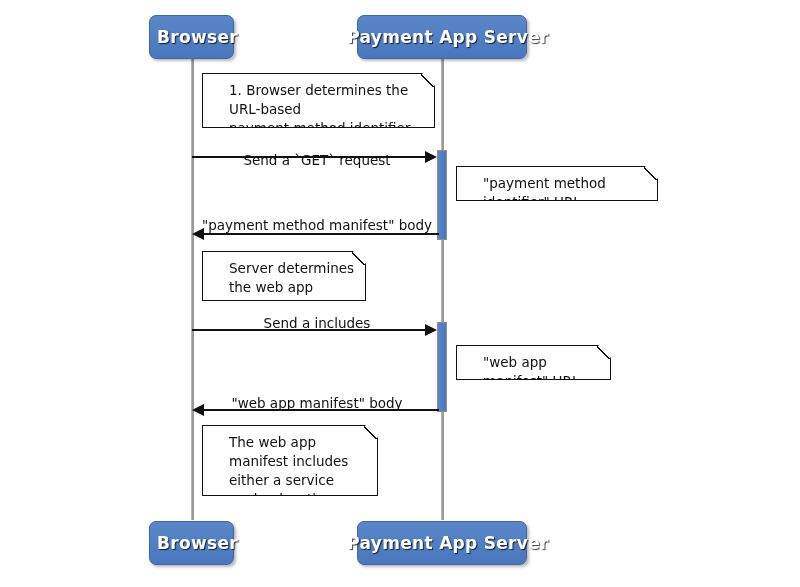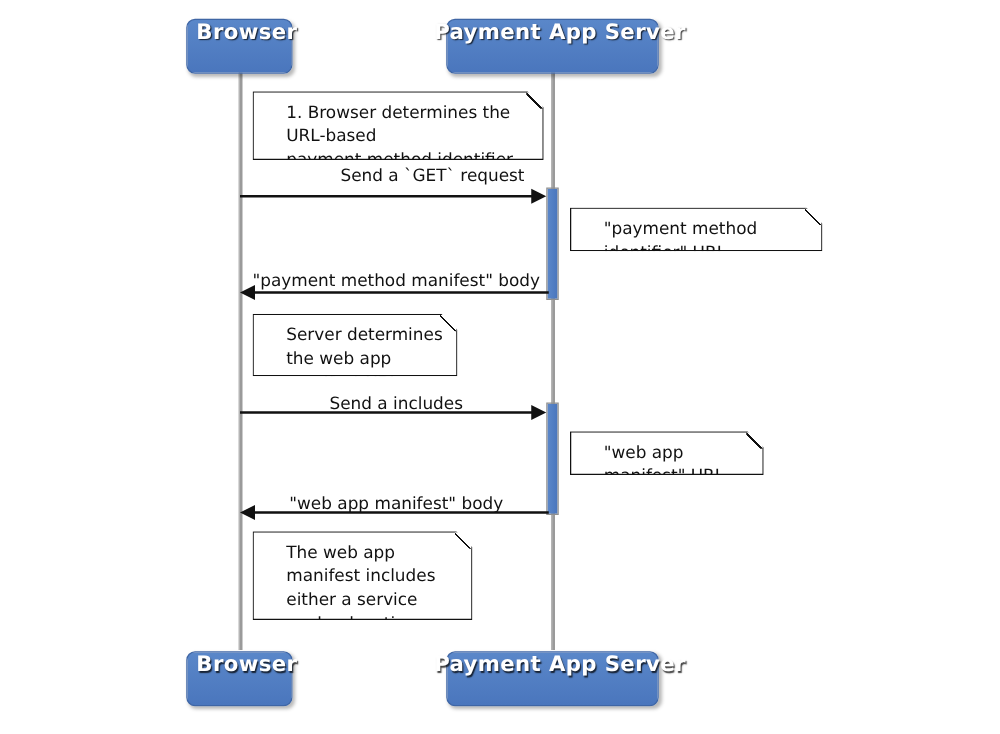--- a/index.html
+++ b/index.html
@@ -31,20 +31,21 @@
     box-sizing: border-box;
     background: #4f7fc4;
     background: linear-gradient(to bottom, #5a87c9 0%, #4a76bd 100%);
     border: 1px solid #3f66a5;
     border-radius: 7px;
     color: #ffffff;
     font-size: 17px;
     font-weight: bold;
     letter-spacing: 0.3px;
     display: flex;
+    align-items: center;
     justify-content: center;
     text-shadow: 1px 1px 1px rgba(0,0,0,0.75);
     box-shadow: 2px 2px 3px rgba(0,0,0,0.28);
     white-space: nowrap;
     padding-left: 12px;
   }
   
   .activation {
     position: absolute;
     width: 10px;
@@ -124,21 +125,21 @@
 
   <div class="activation" style="left:437px; top:150px; height:90px;"></div>
   <div class="activation" style="left:437px; top:322px; height:90px;"></div>
 
   <div class="note" style="left:202px; top:73px; width:233px; height:55px;">
     <span class="note-text">1. Browser determines the URL-based
 payment method identifier</span>
     <span class="note-fold"></span>
   </div>
 
-  <div class="msg-label" style="left:192px; top:133px; width:250px;margin-left:29px;">Send a `GET` request</div>
+  <div class="msg-label" style="left:192px; top:152px; width:250px;">Send a `GET` request</div>
   <div class="msg-line" style="left:192px; top:156px; width:238px;"></div>
   <div class="arrowhead right" style="left:425px; top:151px;"></div>
 
   <div class="note" style="left:456px; top:166px; width:202px; height:35px;">
     <span class="note-text">"payment method identifier" URL</span>
     <span class="note-fold"></span>
   </div>
 
   <div class="msg-label" style="left:192px; top:217px; width:250px;">"payment method manifest" body</div>
   <div class="msg-line" style="left:203px; top:233px; width:236px;"></div>

